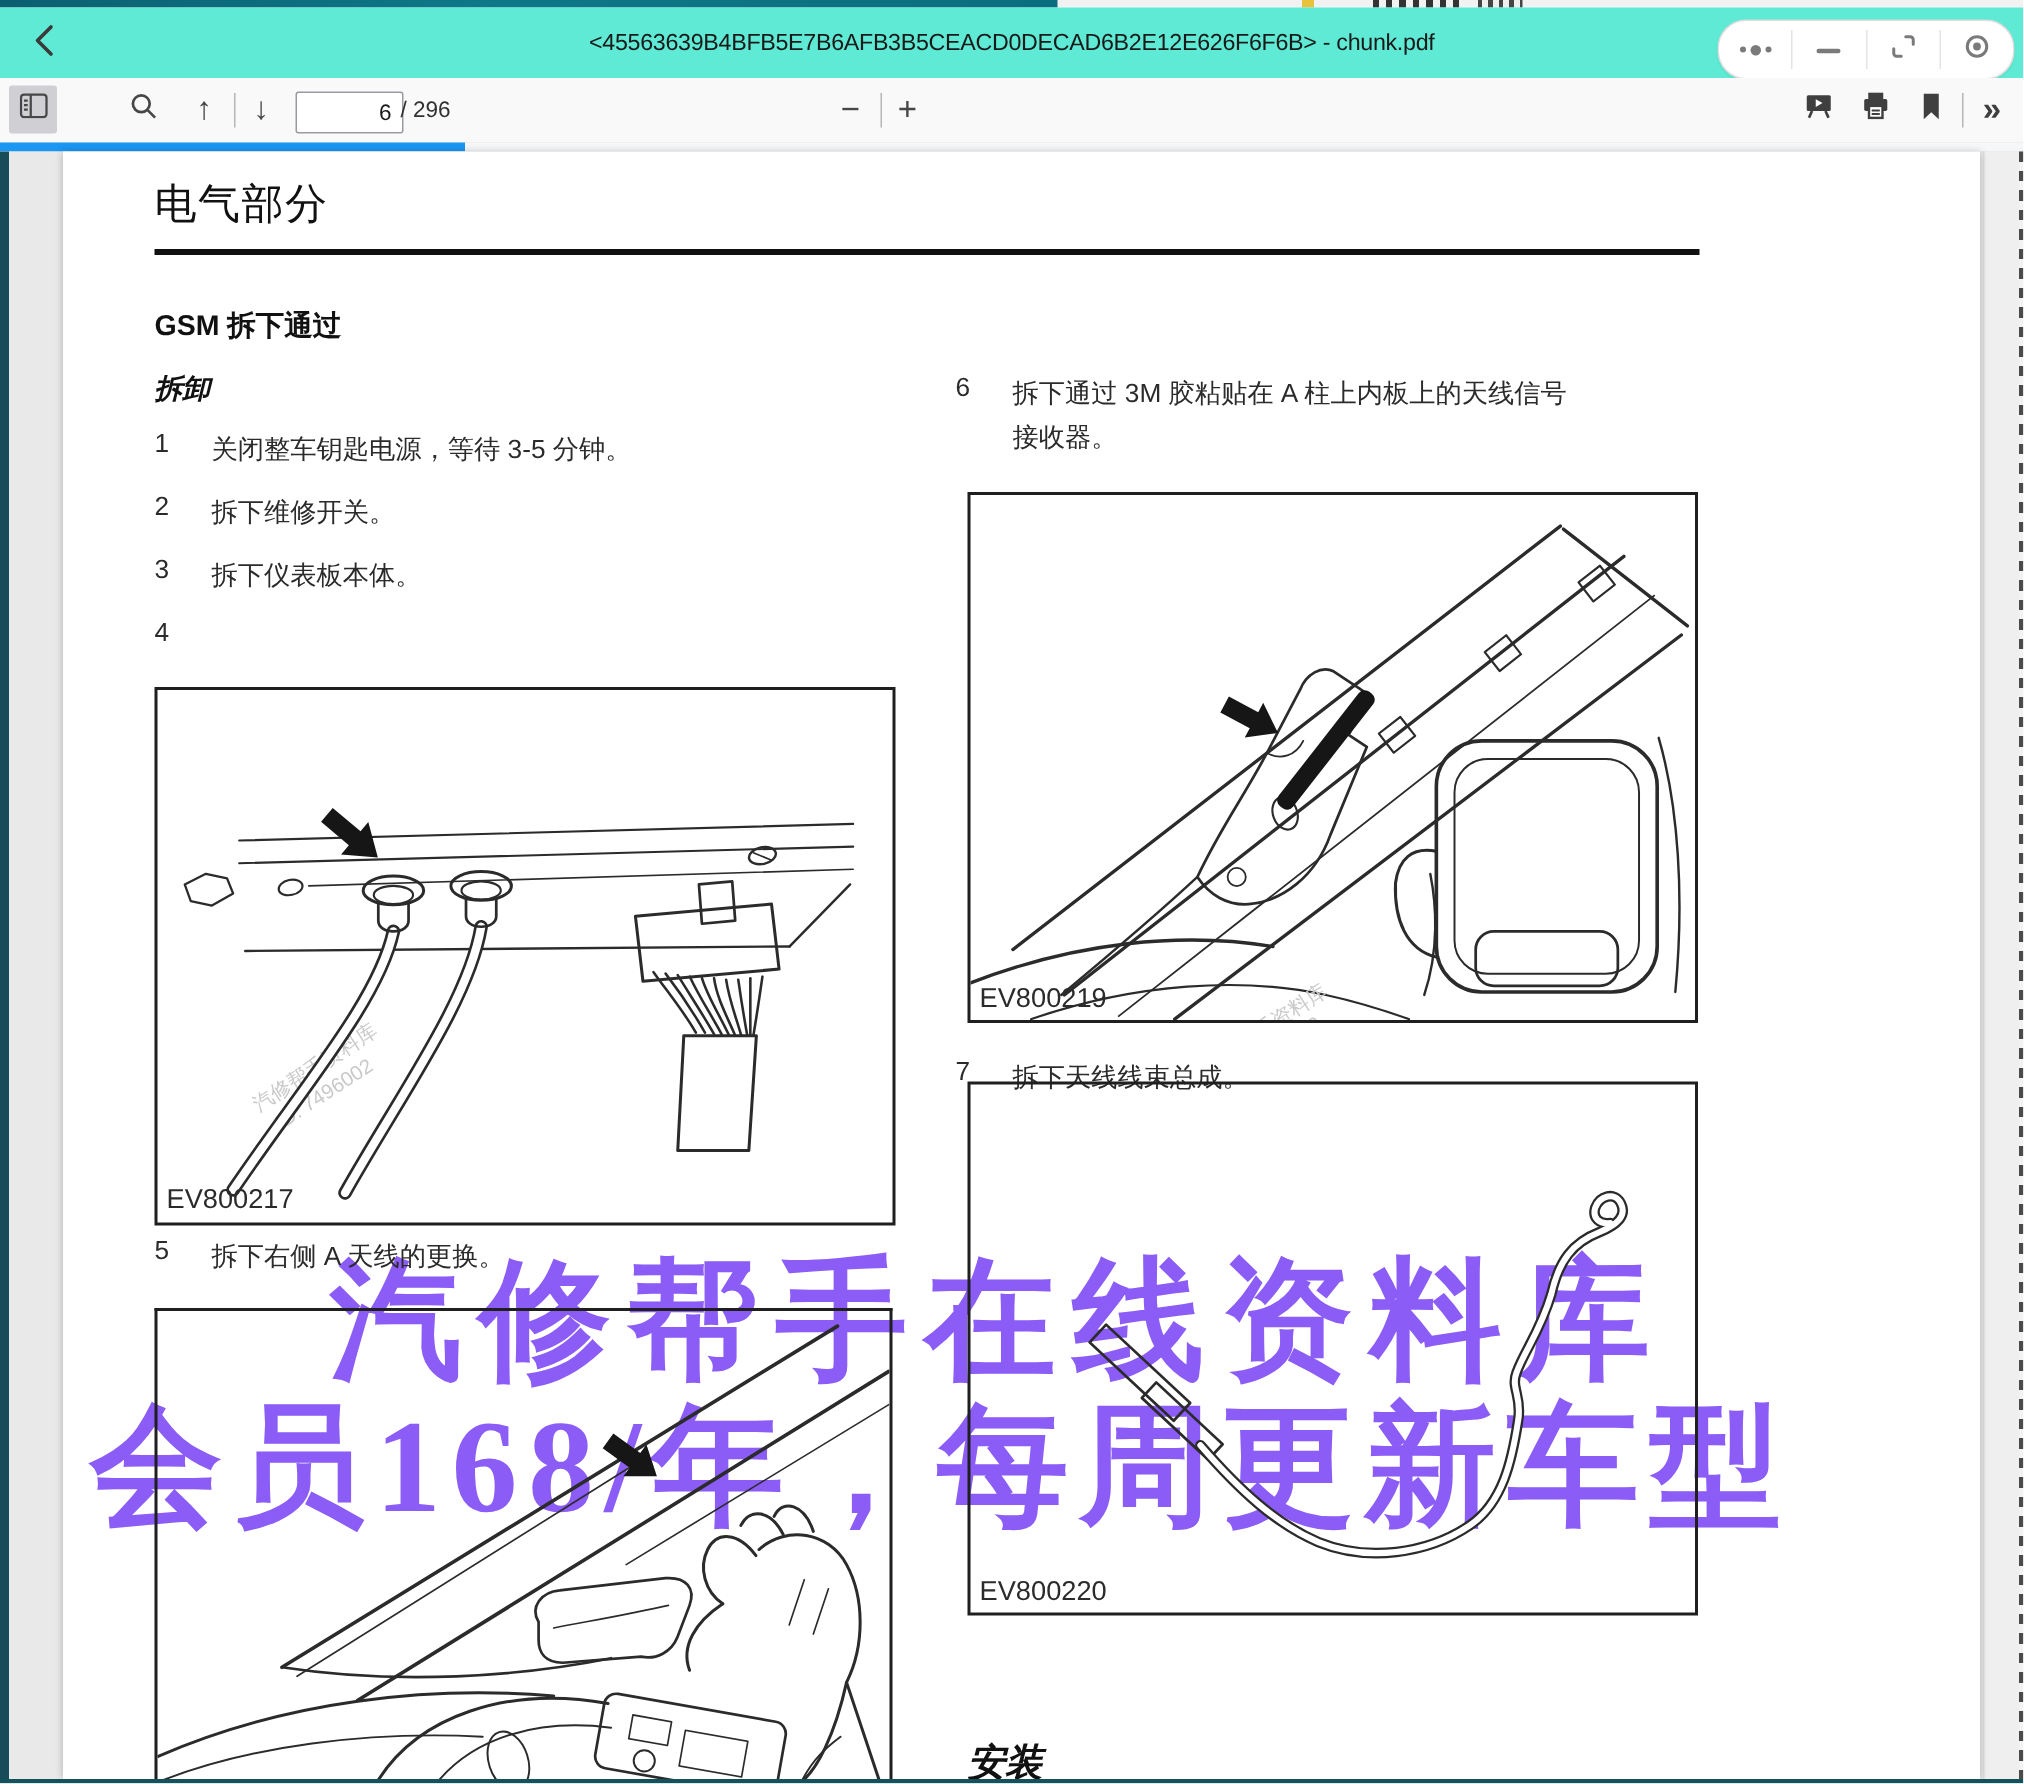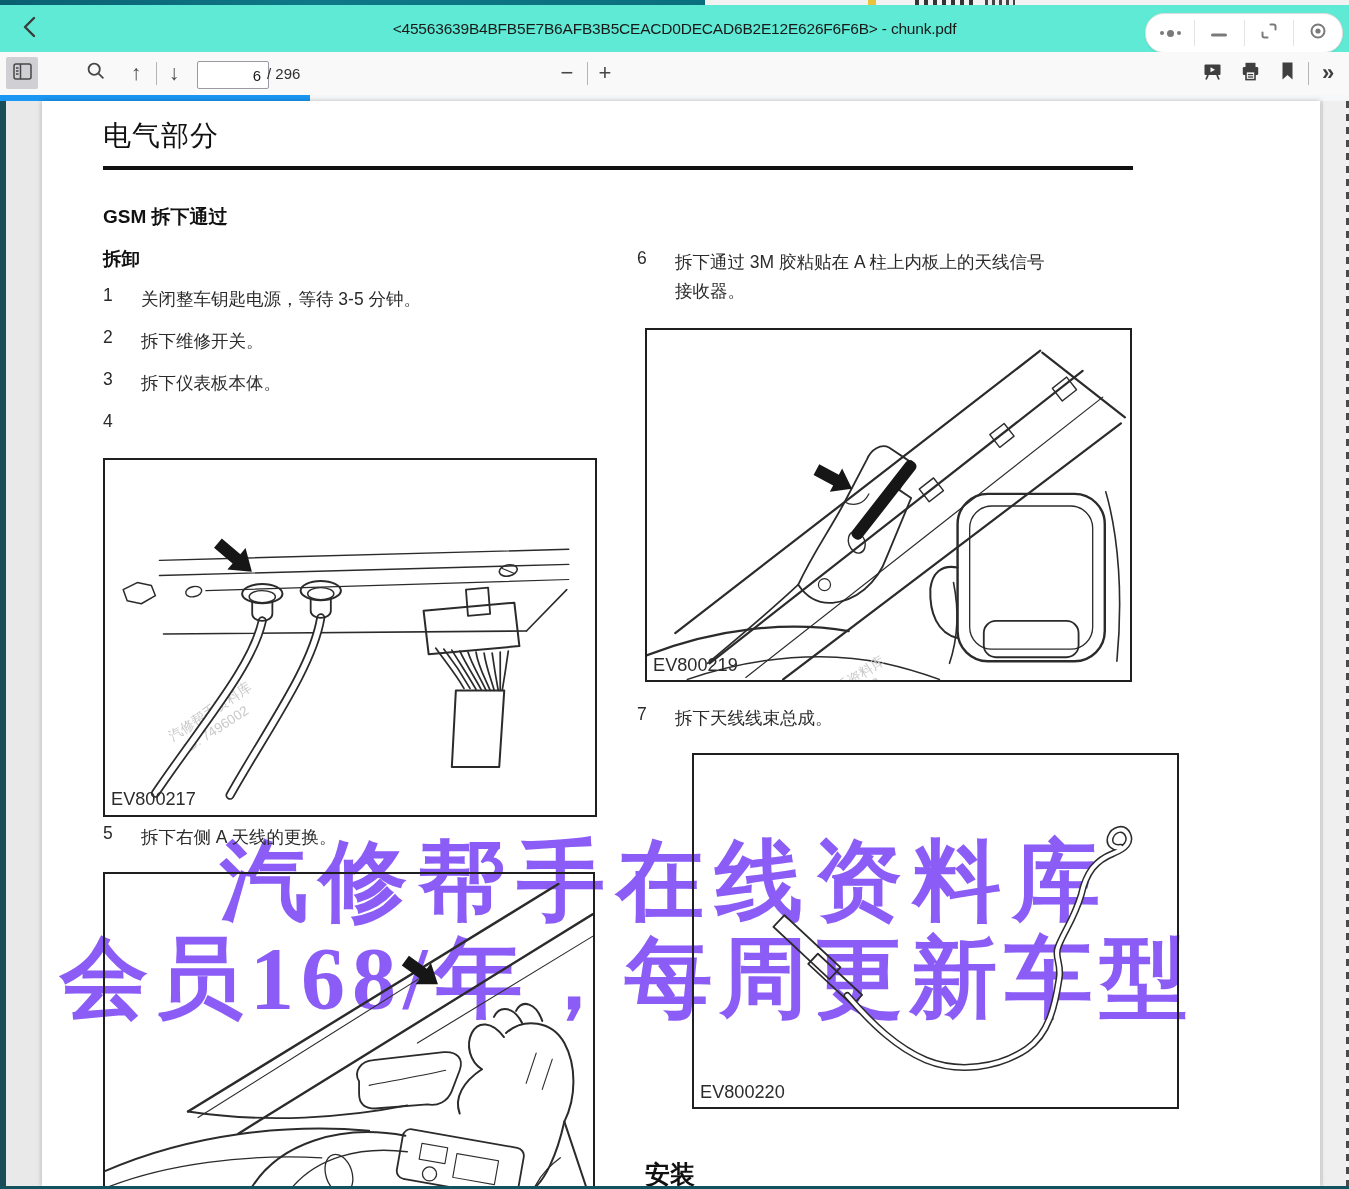--- a/index.html
+++ b/index.html
@@ -60,21 +60,21 @@
       background:repeating-linear-gradient(180deg,#4a4a4a 0 7px,#f2f2f2 7px 13px);}
   .page{position:absolute;left:42px;top:0;width:1278px;height:1085px;background:#fff;
       box-shadow:0 0 5px rgba(0,0,0,.25);overflow:hidden;}
 
   
   .abs{position:absolute;}
   .z2{z-index:2;}
   .sec-title{font-size:28px;font-weight:normal;color:#111;letter-spacing:1px;}
   .rule{background:#111;height:4px;width:1030px;}
   .sub-title{font-size:19px;font-weight:bold;color:#111;}
-  .h-italic{font-size:18.5px;font-weight:bold;color:#111;}
+  .h-italic{font-size:18.5px;font-weight:bold;font-style:italic;color:#111;}
   .step{display:flex;z-index:2;}
   .step-num{width:38px;font-size:17.5px;color:#2b2b2b;flex:none;}
   .step-text{font-size:17.5px;color:#2b2b2b;white-space:pre-line;line-height:29px;}
   .figure{border:2px solid #1f1f1f;background:transparent;z-index:2;}
   .figure.open-bottom{border-bottom:none;}
   .figure svg{display:block;width:100%;height:100%;}
   .ln{fill:none;stroke:#2b2b2b;stroke-linecap:round;stroke-linejoin:round;}
   .wcore{fill:none;stroke:#fff;stroke-linecap:round;}
   .blk{fill:#161616;stroke:none;}
   .figlabel{font:18px "Liberation Sans",sans-serif;fill:#2b2b2b;}
@@ -392,21 +392,21 @@
           </g>
           <text class="figlabel" x="6" y="338">EV800219</text>
         </svg>
       </div>
 
       <div class="abs step" style="left:595px;top:603px;width:500px;">
         <span class="step-num">7</span>
         <span class="step-text">拆下天线线束总成。</span>
       </div>
 
-      <div class="abs figure" style="left:603px;top:652px;width:483px;height:352px;margin-left:47px;">
+      <div class="abs figure" style="left:603px;top:620px;width:483px;height:352px;">
         <svg viewBox="0 0 479 348">
           <g transform="translate(112,190) rotate(43)">
               <rect class="ln" x="-38" y="-8" width="76" height="16" stroke-width="1.8" fill="#fff"></rect>
             </g>
           <g transform="translate(140,222) rotate(43)">
               <rect class="ln" x="-30" y="-7" width="60" height="14" stroke-width="1.8" fill="#fff"></rect>
             </g>
           <path class="ln" d="M152,238 C178,268 202,290 230,302 C262,315 302,310 330,291 C352,276 358,248 362,222 C365,206 357,200 361,190 C366,176 377,162 384,138 C389,116 398,104 416,97 C428,92 434,86 430,78 C426,70 416,73 413,81 C411,88 416,92 423,91" stroke-width="7"></path>
           <path class="wcore" d="M152,238 C178,268 202,290 230,302 C262,315 302,310 330,291 C352,276 358,248 362,222 C365,206 357,200 361,190 C366,176 377,162 384,138 C389,116 398,104 416,97 C428,92 434,86 430,78 C426,70 416,73 413,81 C411,88 416,92 423,91" stroke-width="4"></path>
           <text class="figlabel" x="6" y="340">EV800220</text>

